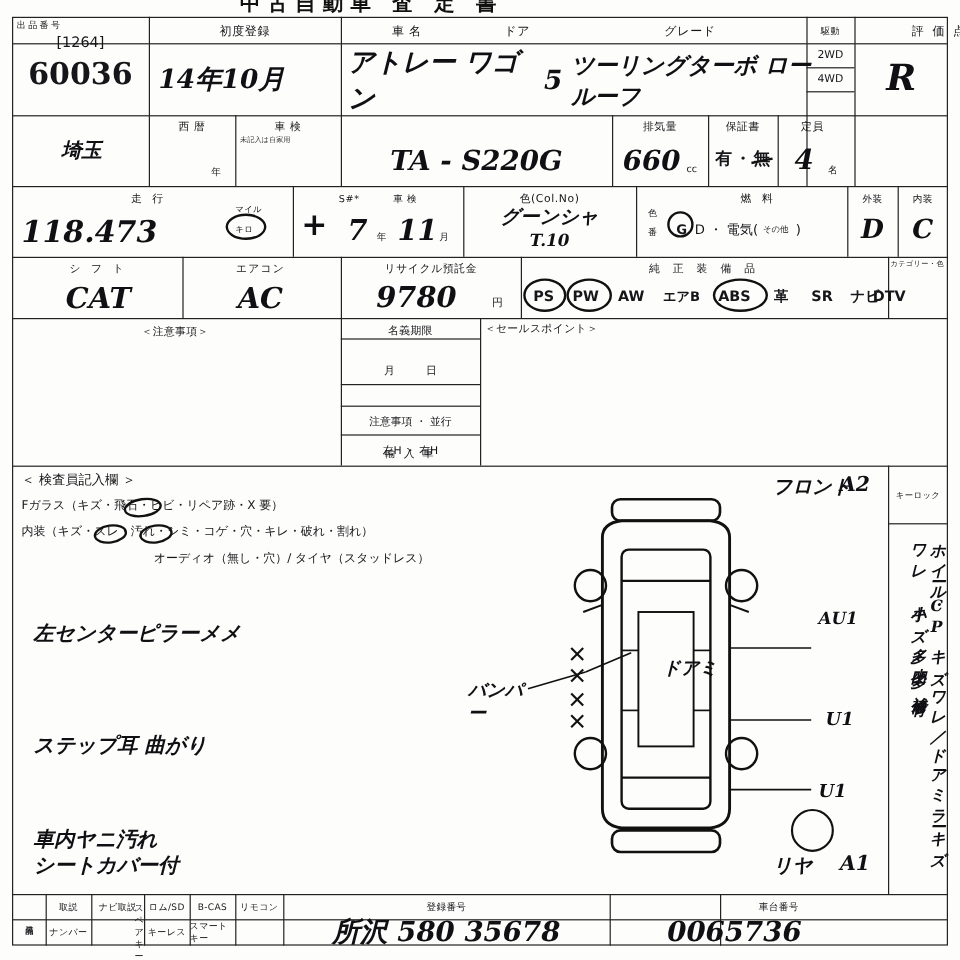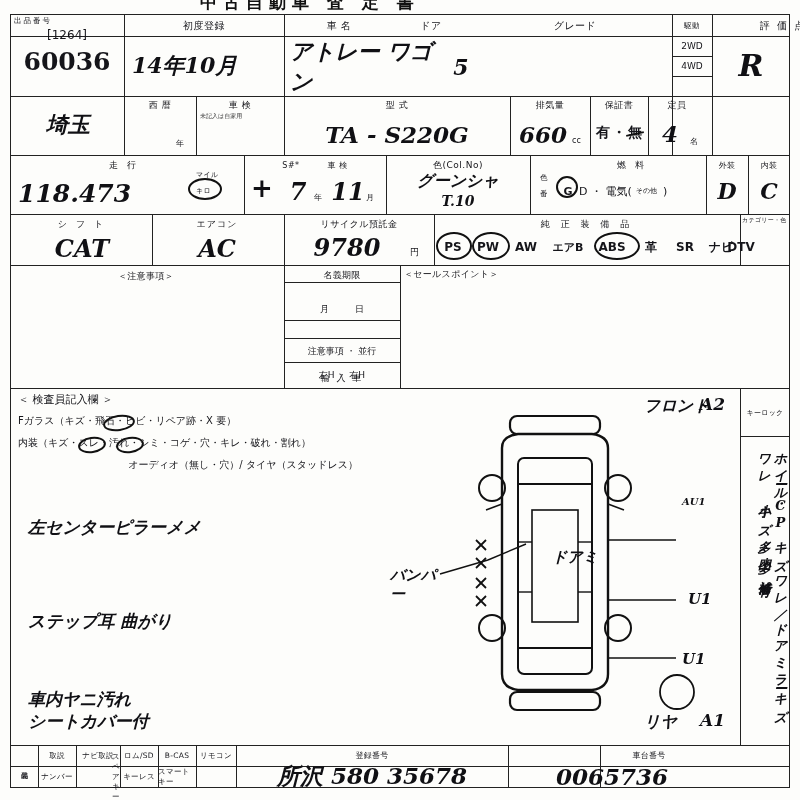--- a/index.html
+++ b/index.html
@@ -127,37 +127,37 @@
 
   <div class="bx lbl center" style="left:124px; top:18px; width:160px; height:16px; font-size:10px;">初度登録</div>
   <div class="bx hand left" style="left:132px; top:46px; width:152px; height:40px; font-size:22px;">14年10月</div>
 
   <div class="bx lbl center" style="left:284px; top:18px; width:110px; height:16px; font-size:10px;">車 名</div>
   <div class="bx lbl center" style="left:396px; top:18px; width:70px; height:16px; font-size:10px;">ドア</div>
   <div class="bx lbl center" style="left:480px; top:18px; width:190px; height:16px; font-size:10px;">グレード</div>
 
   <div class="bx hand left" style="left:290px; top:46px; width:160px; height:42px; font-size:22px;">アトレー ワゴン</div>
   <div class="bx hand center" style="left:448px; top:46px; width:26px; height:42px; font-size:22px;">5</div>
+  <div class="bx hand left" style="left:476px; top:48px; width:200px; height:40px; font-size:19px;">ツーリングターボ ロールーフ</div>
 
   <div class="bx center" style="left:672px; top:16px; width:40px; height:20px; font-size:7.5px; letter-spacing:0.5px;">駆動</div>
   <div class="bx center" style="left:672px; top:36px; width:40px; height:20px; font-size:9px;">2WD</div>
   <div class="bx center" style="left:672px; top:56px; width:40px; height:20px; font-size:9px;">4WD</div>
 
   <div class="bx center" style="left:712px; top:16px; width:78px; height:20px; font-size:10px; letter-spacing:2px;margin-left:32px;">評 価 点</div>
   <div class="bx center hand" style="left:712px; top:40px; width:78px; height:50px; font-size:30px;">R</div>
 
-  <div class="bx hand center" style="left:16px; top:100px; width:104px; height:50px; font-size:22px;">埼玉</div>
+  <div class="bx hand center" style="left:16px; top:100px; width:104px; height:50px; font-size:17px;">埼玉</div>
 
   <div class="bx lbl center" style="left:124px; top:98px; width:72px; height:14px; font-size:9px;">西 暦</div>
   <div class="bx lbl" style="left:176px; top:138px; width:20px; height:14px; font-size:8px;">年</div>
 
   <div class="bx lbl center" style="left:196px; top:98px; width:88px; height:14px; font-size:9px;">車 検</div>
   <div class="bx" style="left:200px; top:112px; width:82px; height:12px; font-size:6px; color:#333;">未記入は自家用</div>
 
-  <div class="bx lbl center" style="left:284px; top:98px; width:226px; height:14px; font-size:9px;">型 式</div>
   <div class="bx hand center" style="left:290px; top:116px; width:214px; height:36px; font-size:23px;">TA - S220G</div>
 
   <div class="bx lbl center" style="left:510px; top:98px; width:80px; height:14px; font-size:9px;">排気量</div>
   <div class="bx hand center" style="left:510px; top:116px; width:66px; height:36px; font-size:23px;">660</div>
   <div class="bx" style="left:572px; top:136px; width:20px; height:12px; font-size:8px;">cc</div>
 
   <div class="bx lbl center" style="left:590px; top:98px; width:58px; height:14px; font-size:9px;">保証書</div>
   <div class="bx center" style="left:590px; top:120px; width:58px; height:26px; font-size:14px; font-weight:700; font-family:'DejaVu Serif',serif;">
     <span>有</span>
     <span style="margin:0 2px;">・</span>
@@ -313,21 +313,21 @@
       </g>
     </svg>
   </div>
 
   <div class="bx hand" style="left:644px; top:396px; width:80px; height:22px; font-size:16px;">フロント</div>
   <div class="bx hand" style="left:700px; top:394px; width:40px; height:22px; font-size:17px;">A2</div>
   <div class="bx hand" style="left:644px; top:712px; width:80px; height:22px; font-size:16px;">リヤ</div>
   <div class="bx hand" style="left:700px; top:710px; width:40px; height:22px; font-size:17px;">A1</div>
   <div class="bx hand" style="left:552px; top:548px; width:60px; height:22px; font-size:15px;">ドアミ</div>
   <div class="bx hand" style="left:390px; top:566px; width:60px; height:22px; font-size:15px;">バンパー</div>
-  <div class="bx hand" style="left:682px; top:496px; width:50px; height:22px; font-size:10px;">AU1</div>
+  <div class="bx hand" style="left:682px; top:508px; width:50px; height:22px; font-size:14px;">AU1</div>
   <div class="bx hand" style="left:688px; top:590px; width:50px; height:22px; font-size:15px;">U1</div>
   <div class="bx hand" style="left:682px; top:650px; width:50px; height:22px; font-size:15px;">U1</div>
 
   <div class="bx lbl-sm center" style="left:742px; top:392px; width:46px; height:42px; font-size:7px; text-align:center; line-height:1.2;">キーロック</div>
 
   <div class="bx hand vert" style="left:748px; top:444px; width:40px; height:290px; font-size:13px; line-height:1.25;">ホイール・CPキズワレ／ドアミラーキズワレ 小キズ多／小凹多 補修有</div>
 
   <div class="bx lbl-sm center" style="left:10px; top:745px; width:28px; height:43px; font-size:7px; writing-mode:vertical-rl; text-orientation:upright;">装備品</div>
 
   <div class="bx lbl-sm center" style="left:38px; top:745px; width:38px; height:21px; font-size:7.5px;">取説</div>

